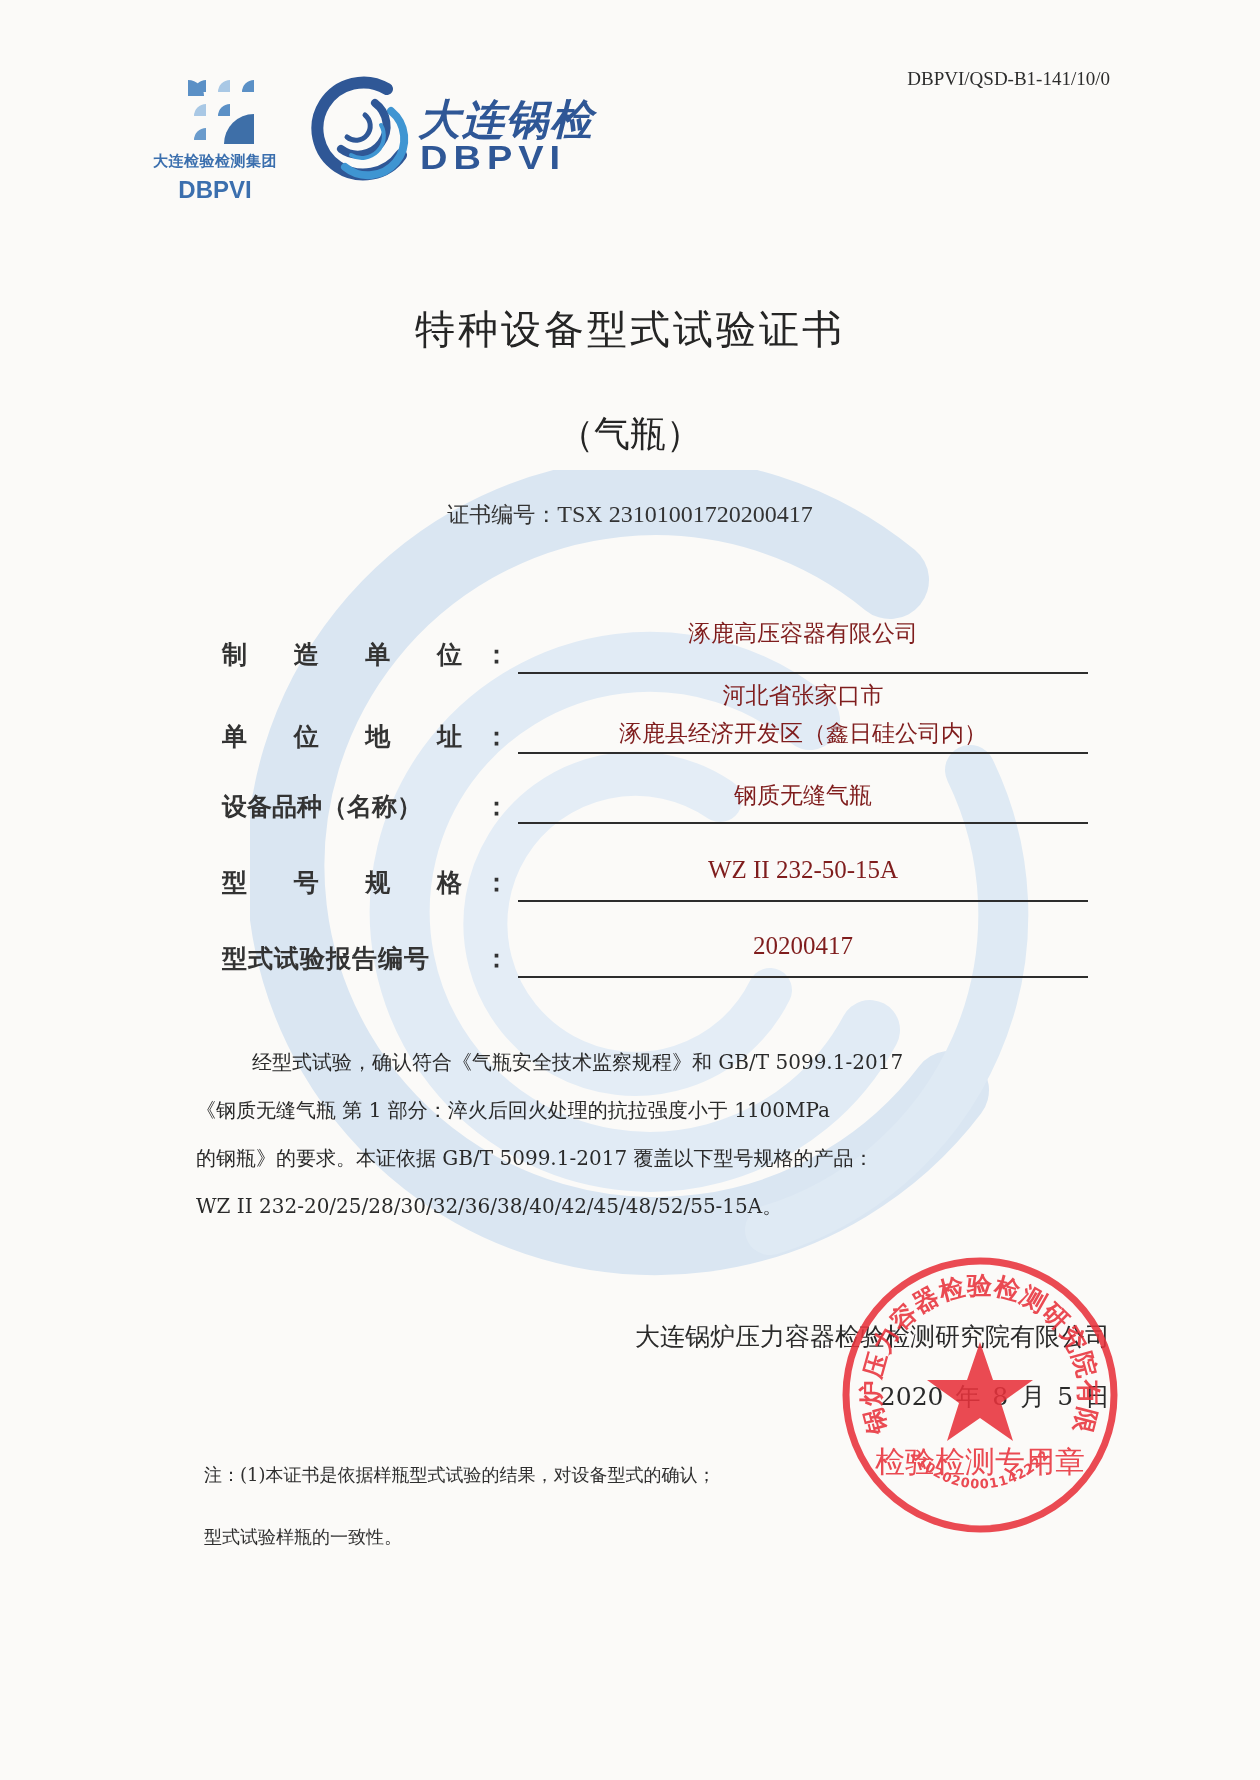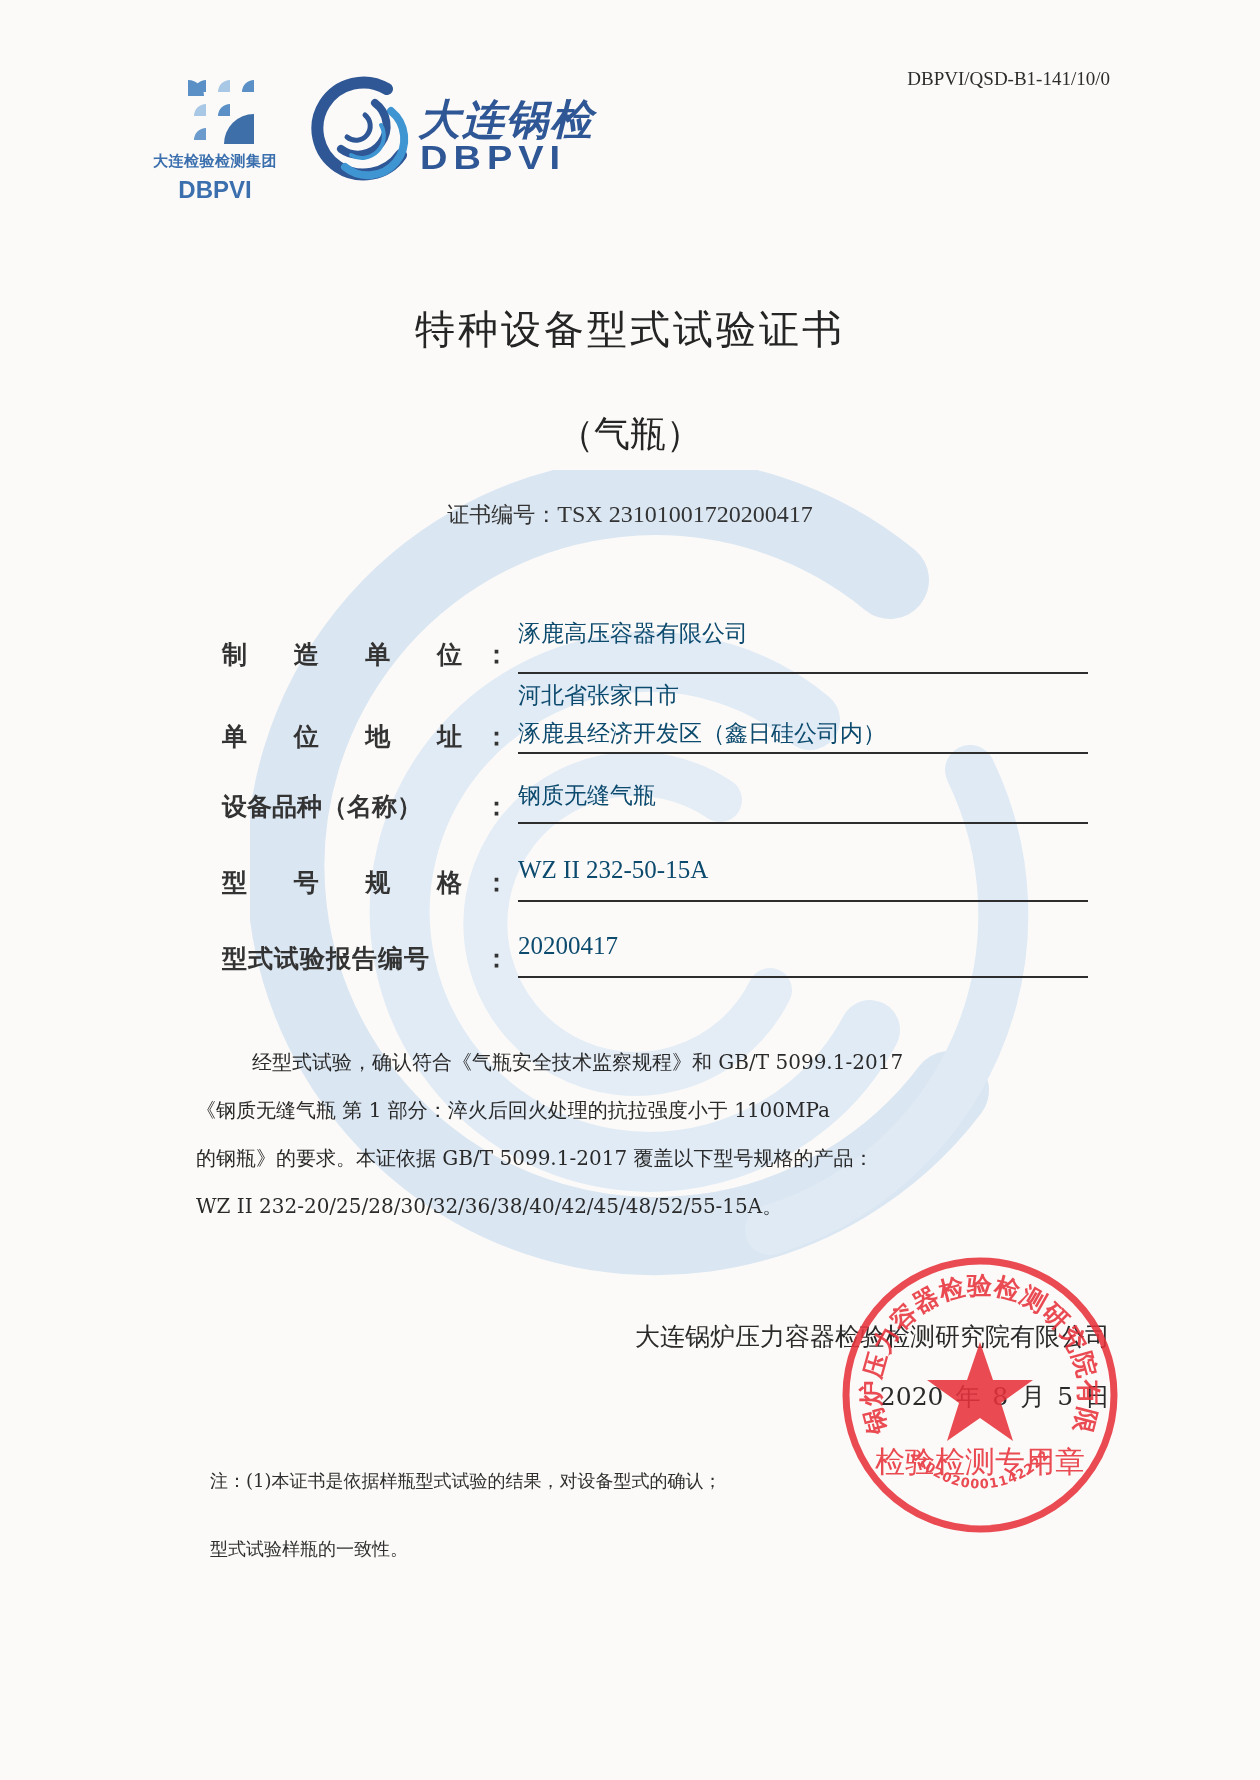--- a/index.html
+++ b/index.html
@@ -38,41 +38,41 @@
       font-family: "DejaVu Sans", sans-serif; font-size: 36px; color: #252525; z-index: 2; }
     .cert-no { position: absolute; left: 0; right: 0; top: 500px; text-align: center;
       font-family: "Liberation Serif", serif; font-size: 24px; color: #333; z-index: 2; }
     .cert-no .lbl { font-family: "DejaVu Serif", serif; font-size: 22px; }
 
     
     .field { position: absolute; left: 222px; width: 866px; z-index: 2; }
     .field .label { position: absolute; left: 0; font-family: "DejaVu Sans", sans-serif; font-size: 25px; font-weight: bold; color: #333; white-space: nowrap; }
     .field .label.spread { display: flex; justify-content: space-between; width: 240px; }
     .field .colon { position: absolute; left: 262px; font-family: "DejaVu Sans", sans-serif; font-size: 25px; font-weight: bold; color: #333; }
-    .field .value { position: absolute; left: 296px; right: 0; font-size: 24px; color: #0c4a6e; }
+    .field .value { position: absolute; left: 296px; right: 0; text-align: center; font-size: 24px; color: #7f1d1d; }
     .field .value.sans { font-family: "DejaVu Sans", sans-serif; font-size: 23px; }
     .field .value.serif { font-family: "Liberation Serif", serif; font-size: 25px; }
     .field .line { position: absolute; left: 296px; right: 0; height: 2px; background: #2d2d2d; }
 
     
     .para { position: absolute; left: 196px; width: 900px; top: 1038px; z-index: 2;
       font-family: "DejaVu Serif", serif; font-size: 20px; line-height: 48px; color: #2a2a2a; text-align: justify; }
     .para p { margin: 0; }
     .para .indent { text-indent: 56px; }
 
     
     .issuer { position: absolute; right: 150px; top: 1320px; font-family: "DejaVu Serif", serif; font-size: 25px; color: #2a2a2a; z-index: 2; }
     .date { position: absolute; right: 150px; top: 1380px; font-family: "DejaVu Serif", serif; font-size: 25px; color: #2a2a2a; z-index: 2; word-spacing: 4px; }
 
     .seal { position: absolute; left: 835px; top: 1250px; width: 290px; height: 290px; z-index: 3; opacity: 0.88; }
 
     
     .notes { position: absolute; left: 196px; width: 920px; top: 1440px; z-index: 2;
       font-family: "DejaVu Serif", serif; font-size: 18px; line-height: 54px; color: #2f2f2f; }
-    .notes p { margin: 14px; }
+    .notes p { margin: 8px; }
     .notes .n2 { text-indent: 48px; }
   </style>
 </head>
 <body>
 
 <div class="page">
 
   <svg class="watermark" viewBox="0 0 820 820">
     <g fill="none" stroke="#dae6f2" stroke-linecap="round">
       <path d="M 640 110 A 370 370 0 1 0 700 620" stroke-width="78"></path>

